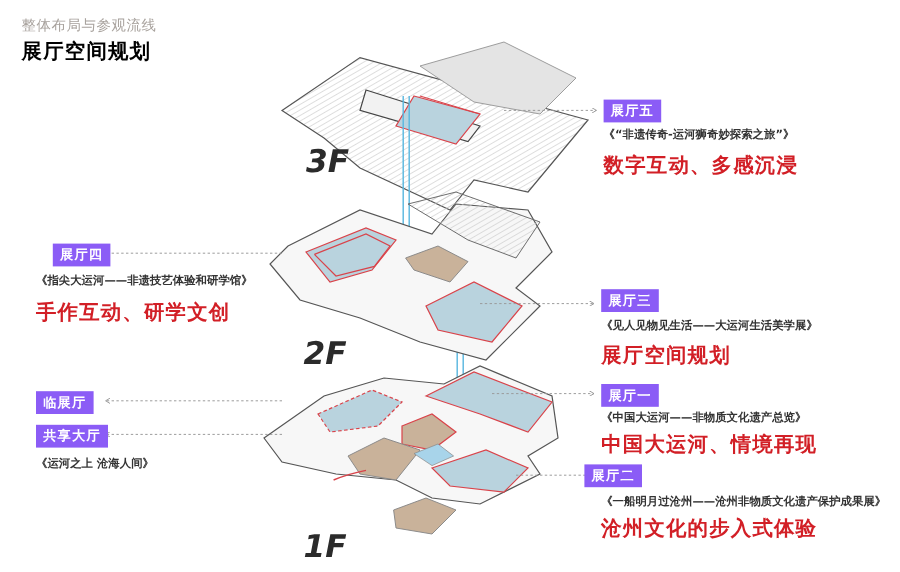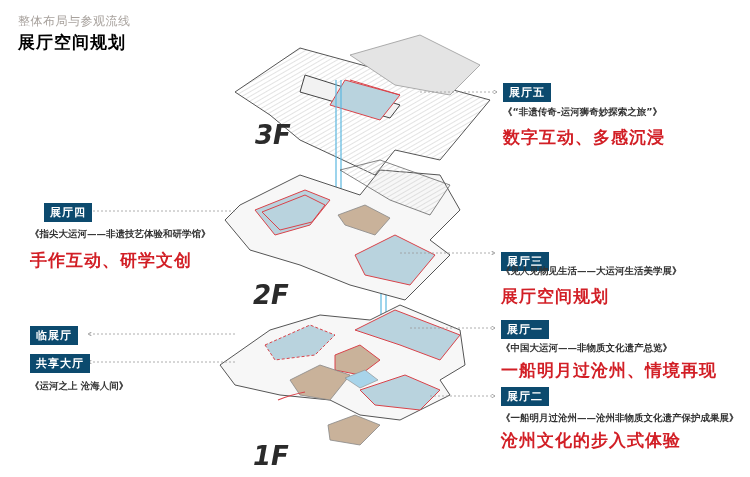--- a/index.html
+++ b/index.html
@@ -1,19 +1,19 @@
 <!DOCTYPE html>
 <html><head>
 <meta charset="utf-8">
 <style>
   html,body{margin:0;padding:0;background:#ffffff;}
   body{width:750px;height:477px;position:relative;overflow:hidden;font-family:"DejaVu Sans","Liberation Sans",sans-serif;}
   .subtitle{position:absolute;left:18px;top:13px;font-size:12px;color:#a8a29d;letter-spacing:0.5px;}
   .title{position:absolute;left:18px;top:31px;font-size:17px;font-weight:bold;color:#000000;letter-spacing:1px;}
-  .badge{position:absolute;background:#0c4a6e;color:#fff;font-size:11px;font-weight:bold;padding:2px 6px;height:15px;line-height:15px;letter-spacing:1px;}
+  .badge{position:absolute;background:#8b5cf6;color:#fff;font-size:11px;font-weight:bold;padding:2px 6px;height:15px;line-height:15px;letter-spacing:1px;}
   .exh{position:absolute;font-size:9.5px;font-weight:bold;color:#333;white-space:nowrap;}
   .slogan{position:absolute;font-size:17px;font-weight:bold;color:#d21f26;white-space:nowrap;letter-spacing:1px;}
   .floor{position:absolute;font-size:26px;font-weight:bold;font-style:italic;color:#2b2b2b;}
   svg.diagram{position:absolute;left:0;top:0;}
 </style>
 </head>
 <body>
 
 <div class="subtitle">整体布局与参观流线</div>
 <div class="title">展厅空间规划</div>
@@ -80,28 +80,28 @@
 <div class="floor" style="left:253px;top:397px;margin-top:44px;">1F</div>
 
 <div class="badge" style="left:503px;top:83px;">展厅五</div>
 <div class="exh" style="left:503px;top:106px;">《“非遗传奇-运河狮奇妙探索之旅”》</div>
 <div class="slogan" style="left:503px;top:126px;">数字互动、多感沉浸</div>
 
 <div class="badge" style="left:44px;top:203px;">展厅四</div>
 <div class="exh" style="left:30px;top:228px;">《指尖大运河——非遗技艺体验和研学馆》</div>
 <div class="slogan" style="left:30px;top:249px;text-align:right;">手作互动、研学文创</div>
 
-<div class="badge" style="left:501px;top:252px;">展厅三</div>
+<div class="badge" style="left:501px;top:241px;">展厅三</div>
 <div class="exh" style="left:501px;top:265px;">《见人见物见生活——大运河生活美学展》</div>
 <div class="slogan" style="left:501px;top:285px;">展厅空间规划</div>
 
 <div class="badge" style="left:30px;top:326px;">临展厅</div>
 
 <div class="badge" style="left:30px;top:354px;">共享大厅</div>
 <div class="exh" style="left:30px;top:380px;">《运河之上 沧海人间》</div>
 
 <div class="badge" style="left:501px;top:320px;">展厅一</div>
 <div class="exh" style="left:501px;top:342px;">《中国大运河——非物质文化遗产总览》</div>
-<div class="slogan" style="left:501px;top:359px;">一船明月过沧州、情境再现</div>
+<div class="slogan" style="left:501px;top:359px;">中国大运河、情境再现</div>
 
-<div class="badge" style="left:501px;top:387px;">展厅二</div>
+<div class="badge" style="left:487px;top:387px;">展厅二</div>
 <div class="exh" style="left:501px;top:412px;">《一船明月过沧州——沧州非物质文化遗产保护成果展》</div>
 <div class="slogan" style="left:501px;top:429px;">沧州文化的步入式体验</div>
 
 </body></html>

